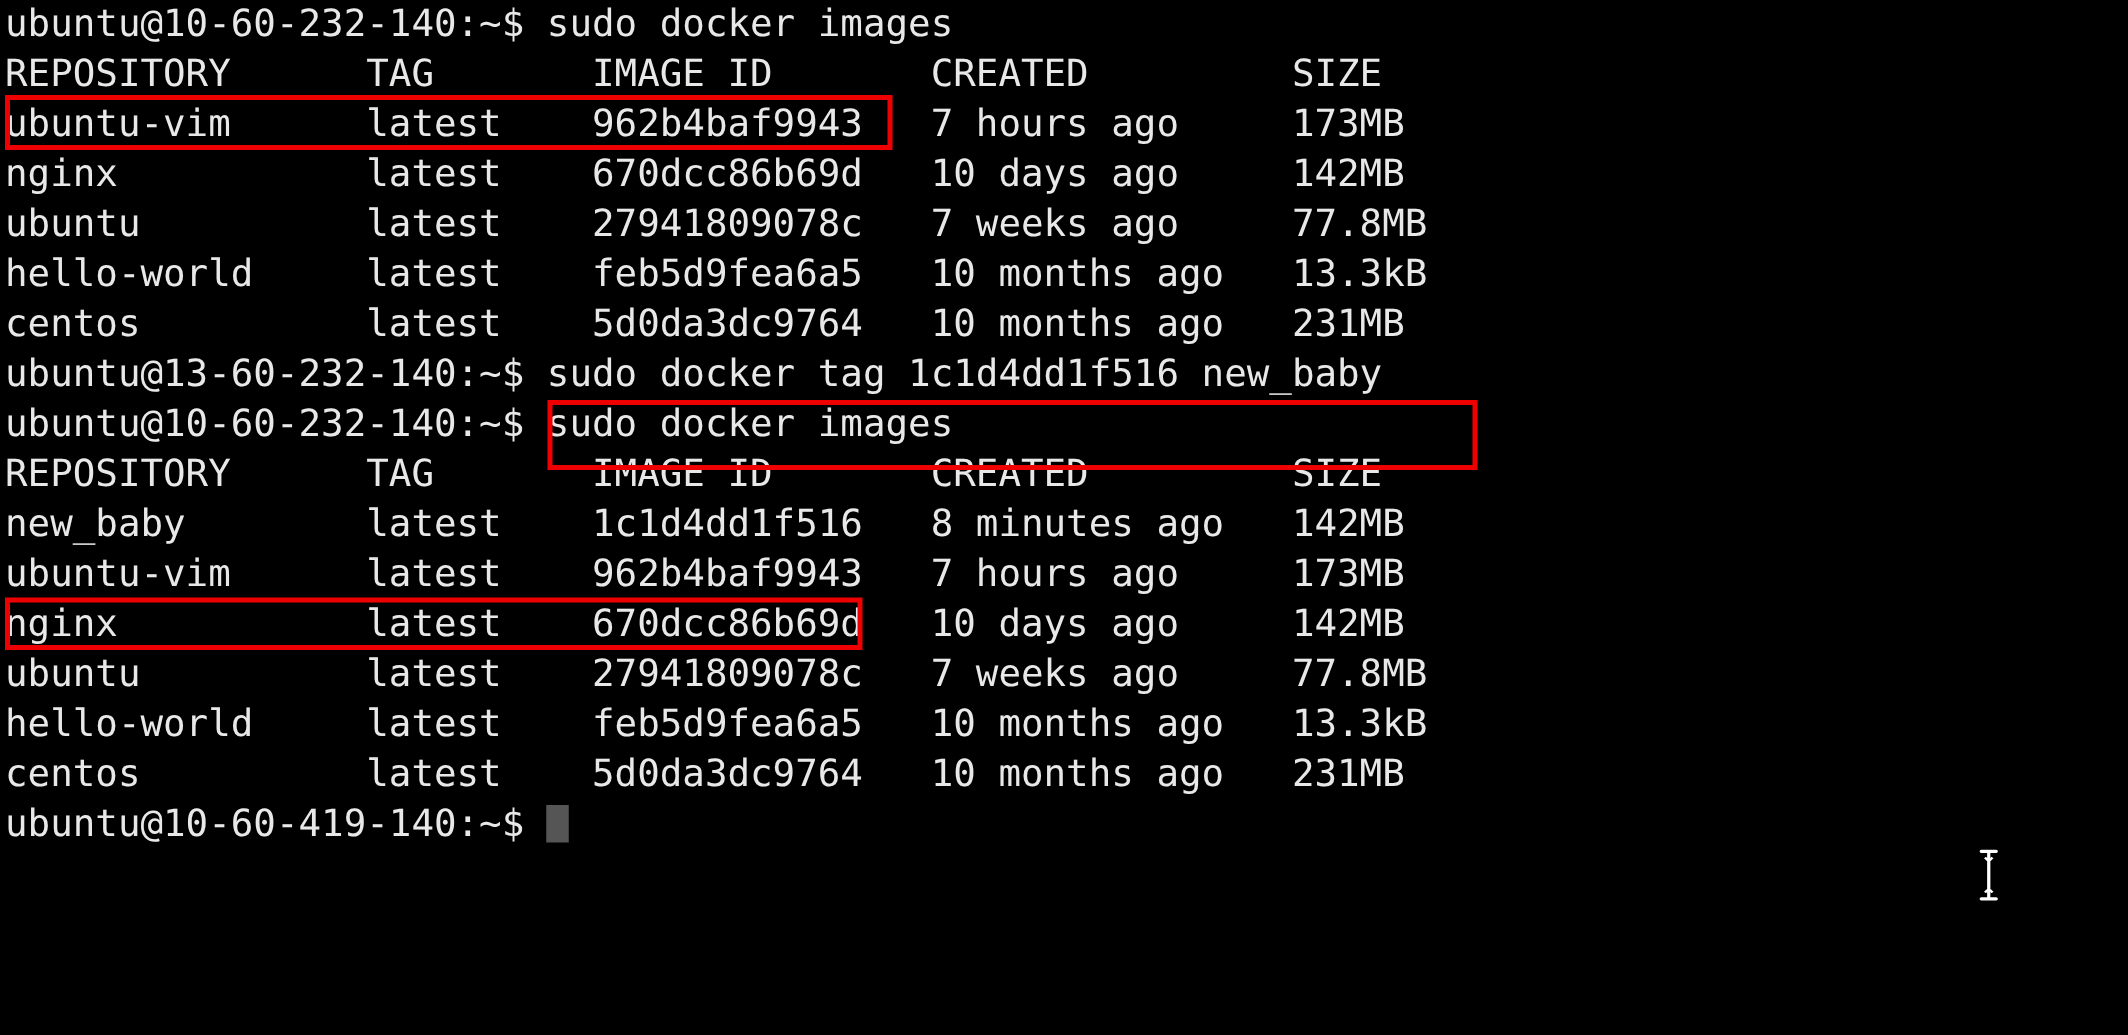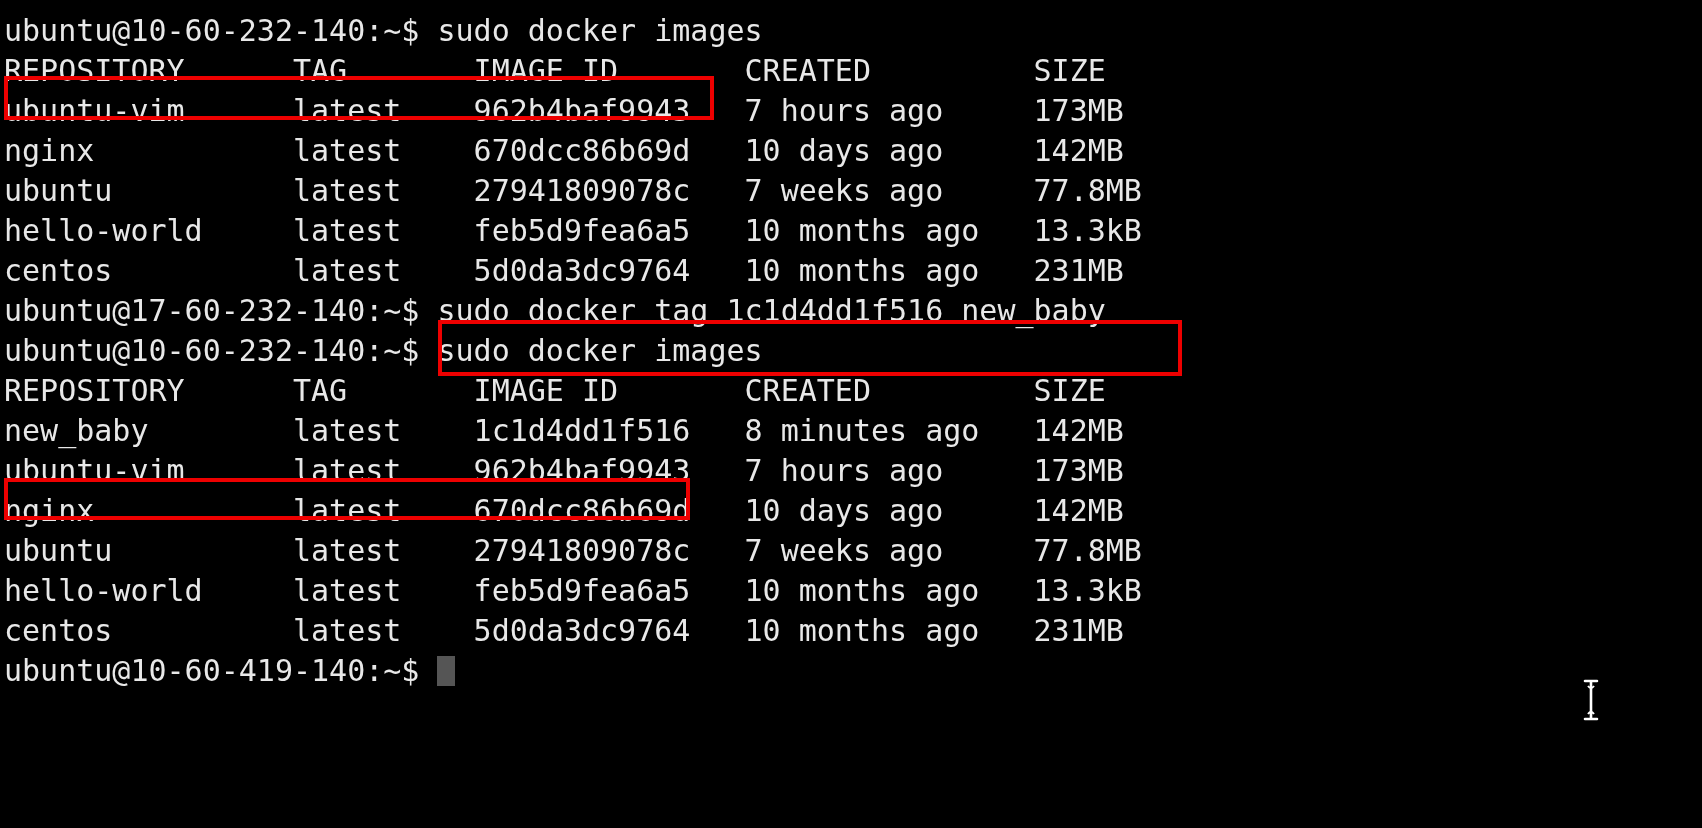--- a/index.html
+++ b/index.html
@@ -17,21 +17,21 @@
     font-size: 30px;
     line-height: 40px;
     color: #e8e8e8;
     -webkit-font-smoothing: antialiased;
   }
   .screen {
     position: absolute;
     left: 0;
     top: 0;
     width: 1702px;
-    padding-top: 11px;
+    padding-top: 0px;
     box-sizing: border-box;
   }
   .line {
     height: 40px;
     line-height: 40px;
     white-space: pre;
     padding-left: 4px;
     letter-spacing: 0px;
     position: relative;
   }
@@ -72,21 +72,21 @@
 <div id="terminal">
   <div class="screen">
 
     <div class="line"><span>ubuntu@10-60-232-140:~$ sudo docker images</span></div>
     <div class="line"><span>REPOSITORY      TAG       IMAGE ID       CREATED         SIZE</span></div>
     <div class="line"><span>ubuntu-vim      latest    962b4baf9943   7 hours ago     173MB</span></div>
     <div class="line"><span>nginx           latest    670dcc86b69d   10 days ago     142MB</span></div>
     <div class="line"><span>ubuntu          latest    27941809078c   7 weeks ago     77.8MB</span></div>
     <div class="line"><span>hello-world     latest    feb5d9fea6a5   10 months ago   13.3kB</span></div>
     <div class="line"><span>centos          latest    5d0da3dc9764   10 months ago   231MB</span></div>
-    <div class="line"><span>ubuntu@17-60-232-140:~$ sudo docker tag 1c1d4dd1f516 new_baby</span></div>
+    <div class="line"><span>ubuntu@13-60-232-140:~$ sudo docker tag 1c1d4dd1f516 new_baby</span></div>
     <div class="line"><span>ubuntu@10-60-232-140:~$ sudo docker images</span></div>
     <div class="line"><span>REPOSITORY      TAG       IMAGE ID       CREATED         SIZE</span></div>
     <div class="line"><span>new_baby        latest    1c1d4dd1f516   8 minutes ago   142MB</span></div>
     <div class="line"><span>ubuntu-vim      latest    962b4baf9943   7 hours ago     173MB</span></div>
     <div class="line"><span>nginx           latest    670dcc86b69d   10 days ago     142MB</span></div>
     <div class="line"><span>ubuntu          latest    27941809078c   7 weeks ago     77.8MB</span></div>
     <div class="line"><span>hello-world     latest    feb5d9fea6a5   10 months ago   13.3kB</span></div>
     <div class="line"><span>centos          latest    5d0da3dc9764   10 months ago   231MB</span></div>
     <div class="line"><span>ubuntu@10-60-419-140:~$ </span><span class="blockcursor"></span></div>
 

